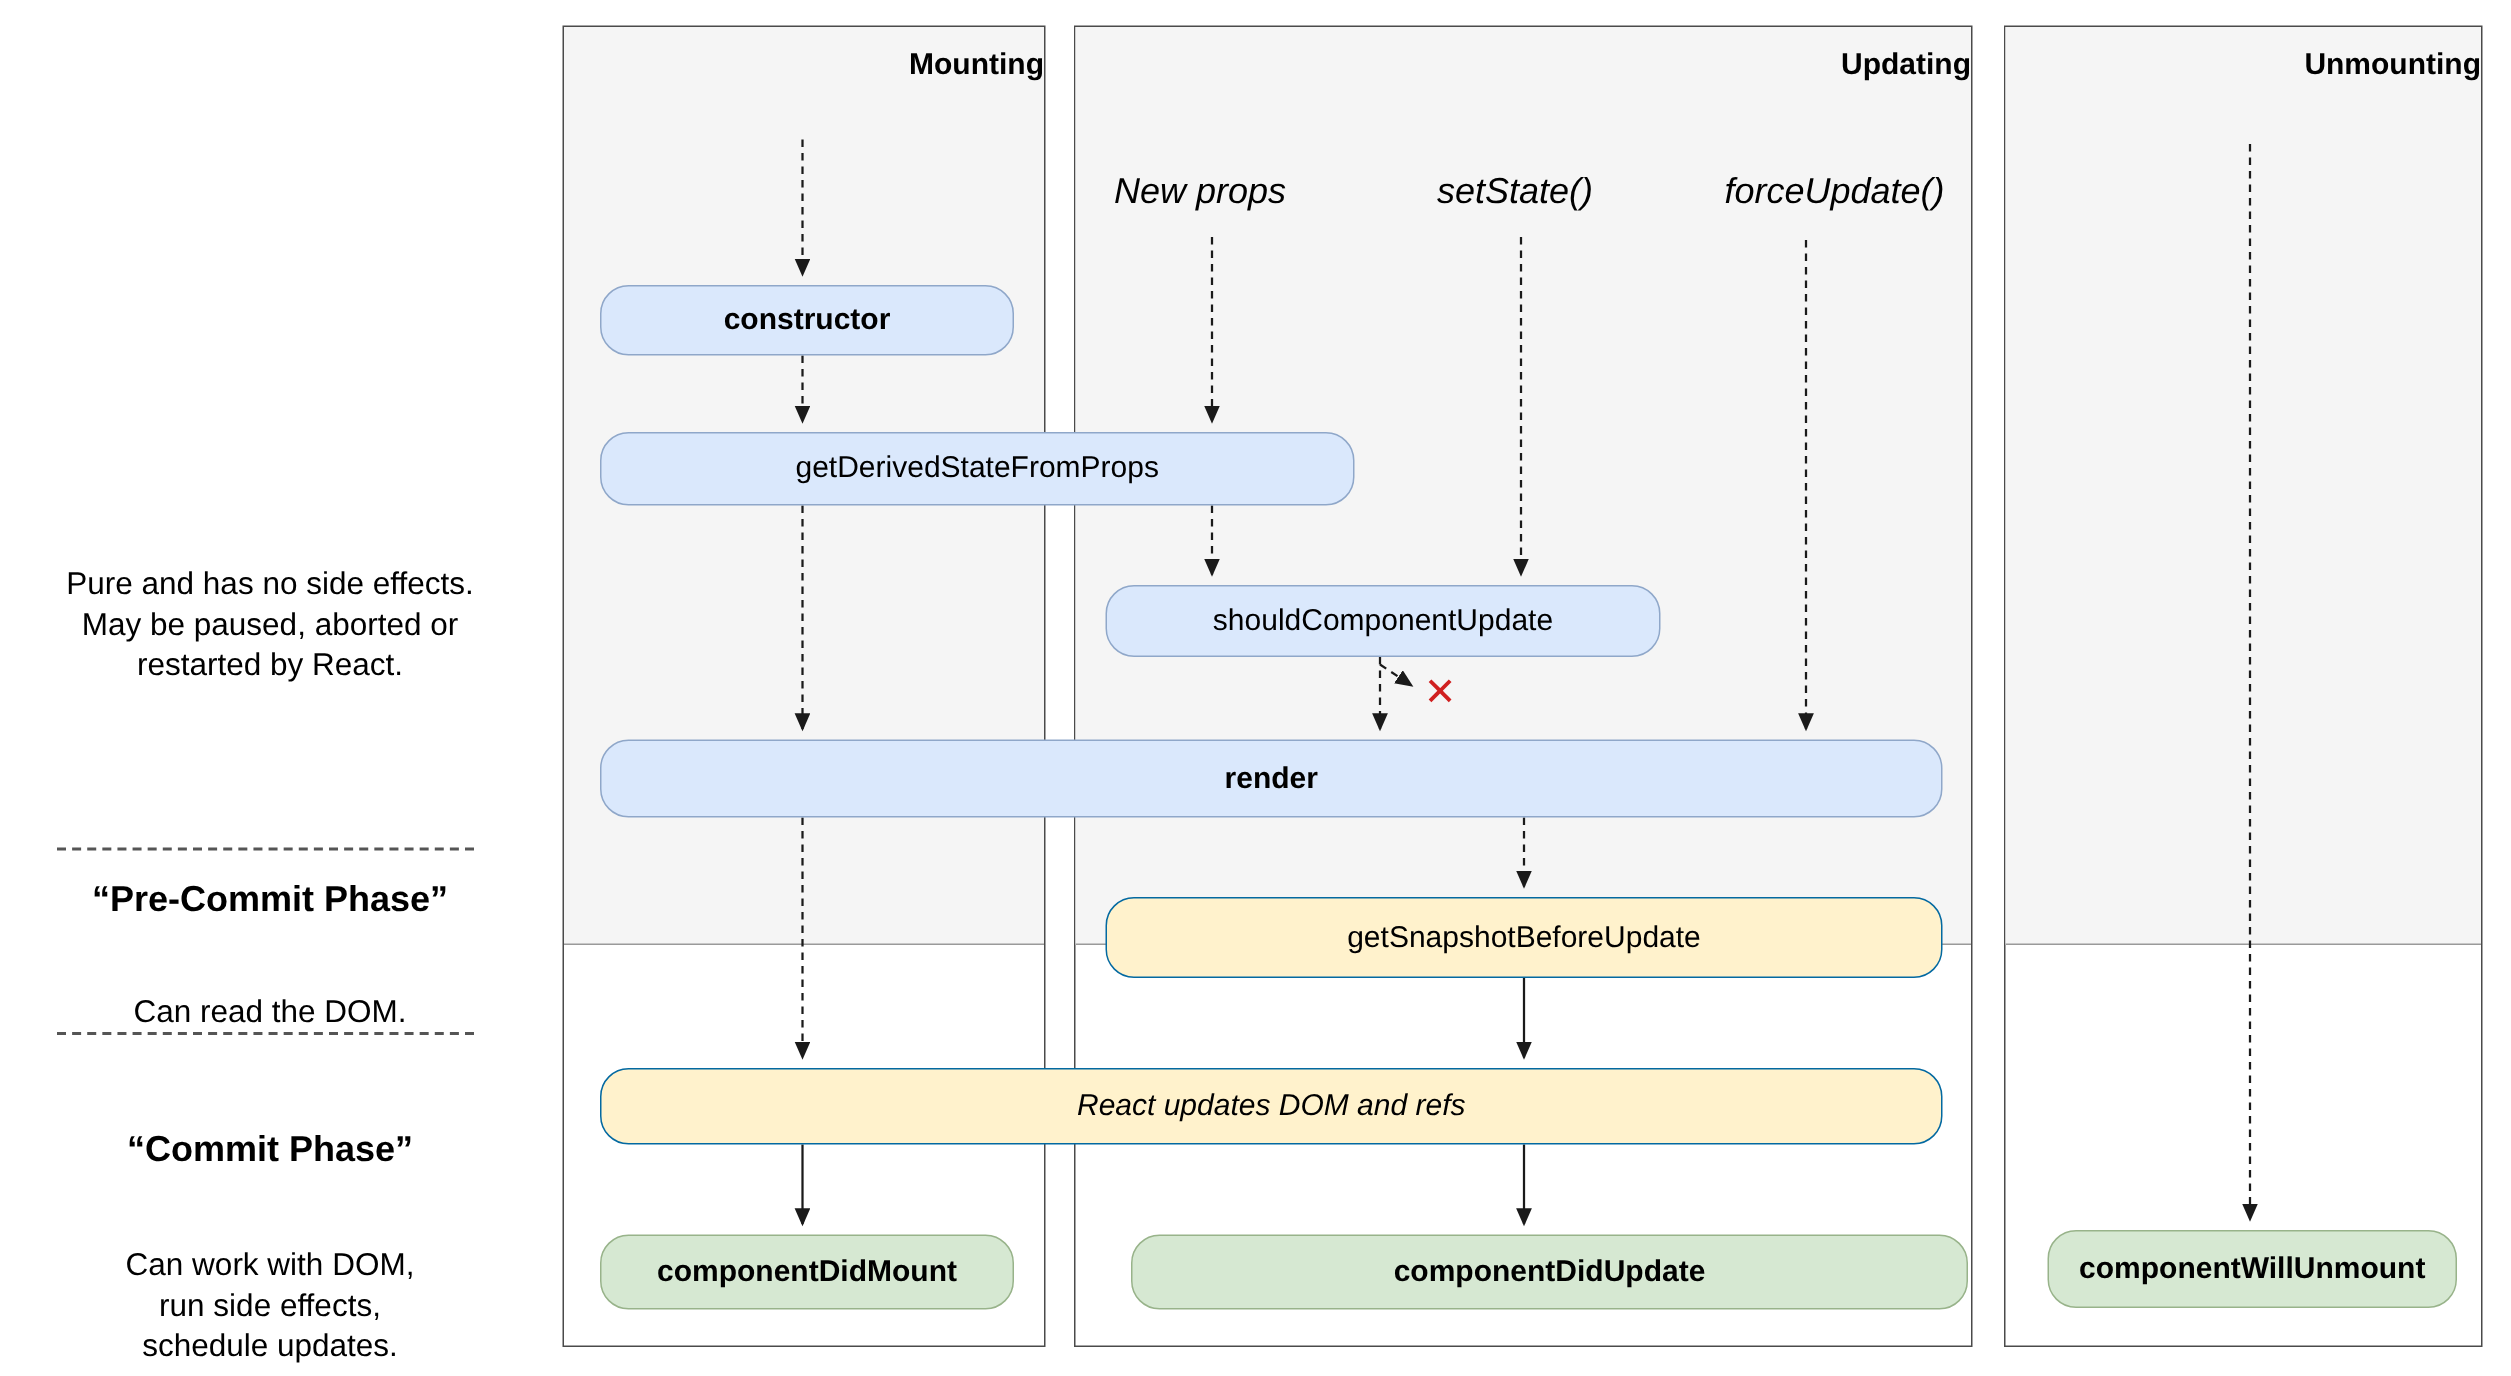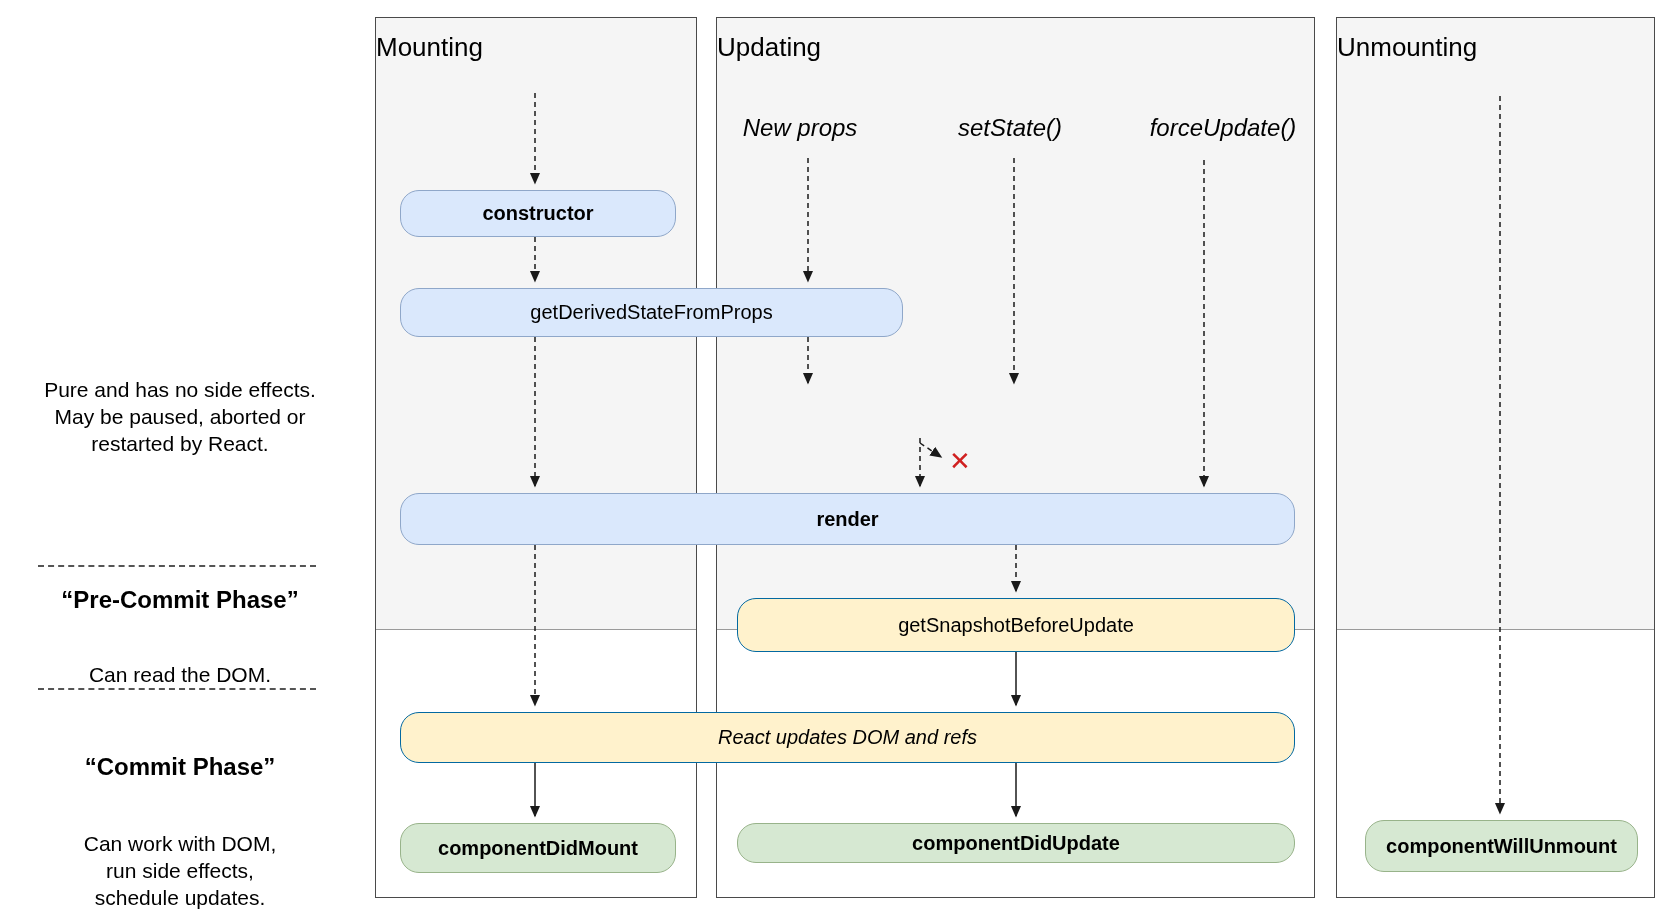--- a/index.html
+++ b/index.html
@@ -3,21 +3,21 @@
 <meta charset="utf-8">
 <style>
   html,body{margin:0;padding:0;background:#ffffff;}
   .canvas{
     position:relative;width:1674px;height:917px;background:#ffffff;overflow:hidden;
     font-family:"Liberation Sans","DejaVu Sans",sans-serif;color:#000;
   }
   
   .column{position:absolute;top:17px;height:881px;border:1px solid #4a4a4a;background:#ffffff;box-sizing:border-box;z-index:1;}
   .render-zone{position:absolute;top:0;left:0;right:0;height:611px;background:#f5f5f5;border-bottom:1px solid #9a9a9a;}
-  .col-title{position:absolute;top:14px;left:0;right:0;text-align:left;font-size:26px;font-weight:normal;z-index:2;}
+  .col-title{position:absolute;top:14px;left:0;right:0;text-align:right;font-size:20px;font-weight:bold;z-index:2;}
   
   .trigger{position:absolute;top:114px;transform:translateX(-50%);font-size:24px;font-style:italic;z-index:3;white-space:nowrap;}
   
   .box{position:absolute;display:flex;align-items:center;justify-content:center;
        border-radius:19px;font-size:20px;box-sizing:border-box;z-index:3;text-align:center;}
   .box.blue{background:#dae8fc;border:1px solid #8fa7c9;}
   .box.yellow{background:#fff2cc;border:1px solid #0369a1;}
   .box.green{background:#d6e8d2;border:1px solid #98b38a;}
   .bold{font-weight:bold;}
   .italic{font-style:italic;}
@@ -90,20 +90,21 @@
     <path class="solid" d="M1016,652 V705" marker-end="url(#ah)"></path>
     <path class="solid" d="M1016,763 V816" marker-end="url(#ah)"></path>
 
     <path class="dash" d="M1500,96 V813" marker-end="url(#ah)"></path>
   </svg>
 
   <span class="abort">✕</span>
 
   <a class="box blue bold" style="left:400px;top:190px;width:276px;height:47px">constructor</a>
   <a class="box blue" style="left:400px;top:288px;width:503px;height:49px">getDerivedStateFromProps</a>
+  <a class="box blue" style="left:737px;top:390px;width:370px;height:48px">shouldComponentUpdate</a>
   <a class="box blue bold" style="left:400px;top:493px;width:895px;height:52px">render</a>
   <a class="box yellow" style="left:737px;top:598px;width:558px;height:54px">getSnapshotBeforeUpdate</a>
   <div class="box yellow italic" style="left:400px;top:712px;width:895px;height:51px">React updates DOM and refs</div>
   <a class="box green bold" style="left:400px;top:823px;width:276px;height:50px">componentDidMount</a>
-  <a class="box green bold" style="left:737px;top:823px;width:558px;height:40px">componentDidUpdate</a>
+  <a class="box green bold" style="left:754px;top:823px;width:558px;height:50px">componentDidUpdate</a>
   <a class="box green bold" style="left:1365px;top:820px;width:273px;height:52px">componentWillUnmount</a>
 
 </div>
 
 </body></html>

